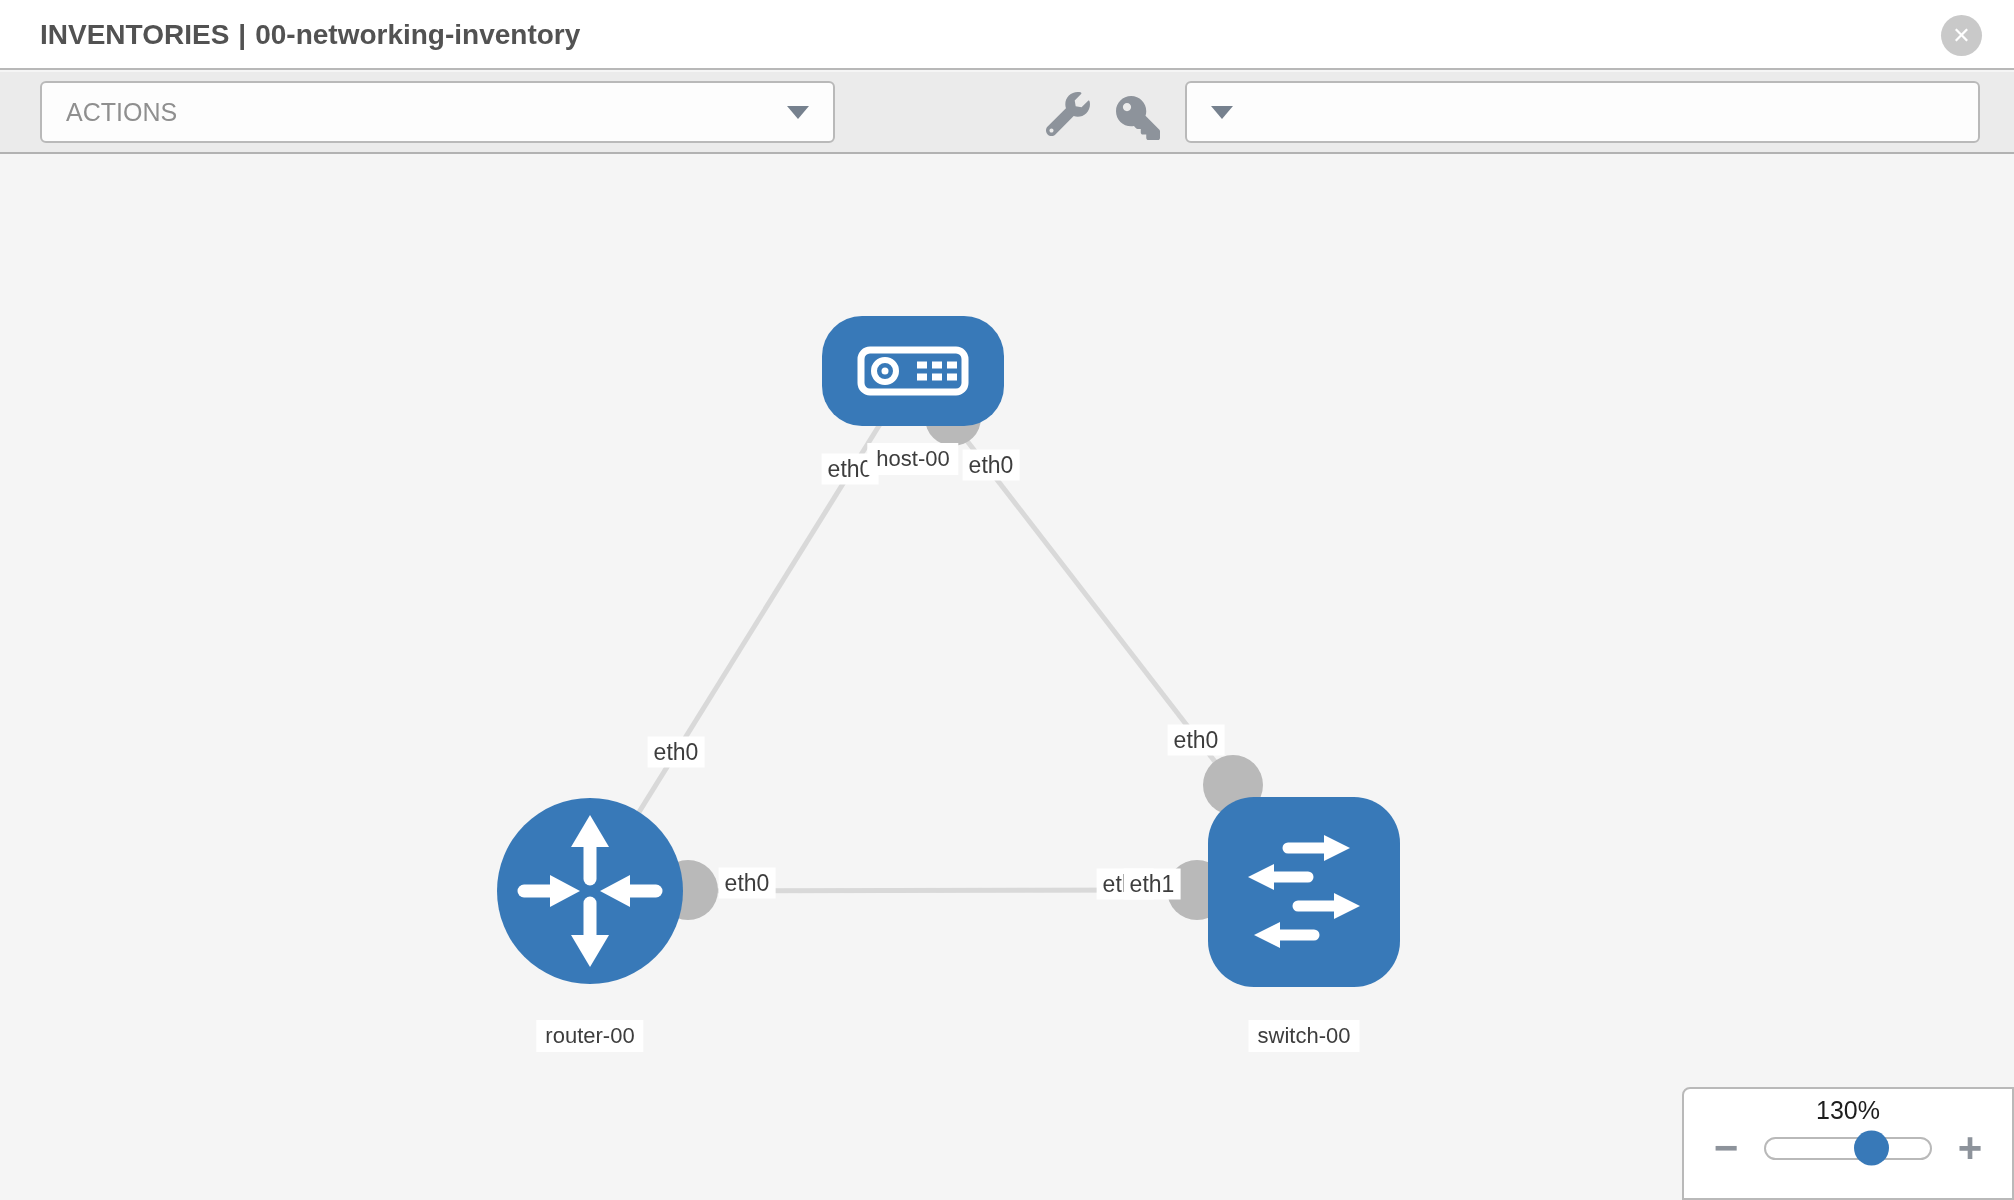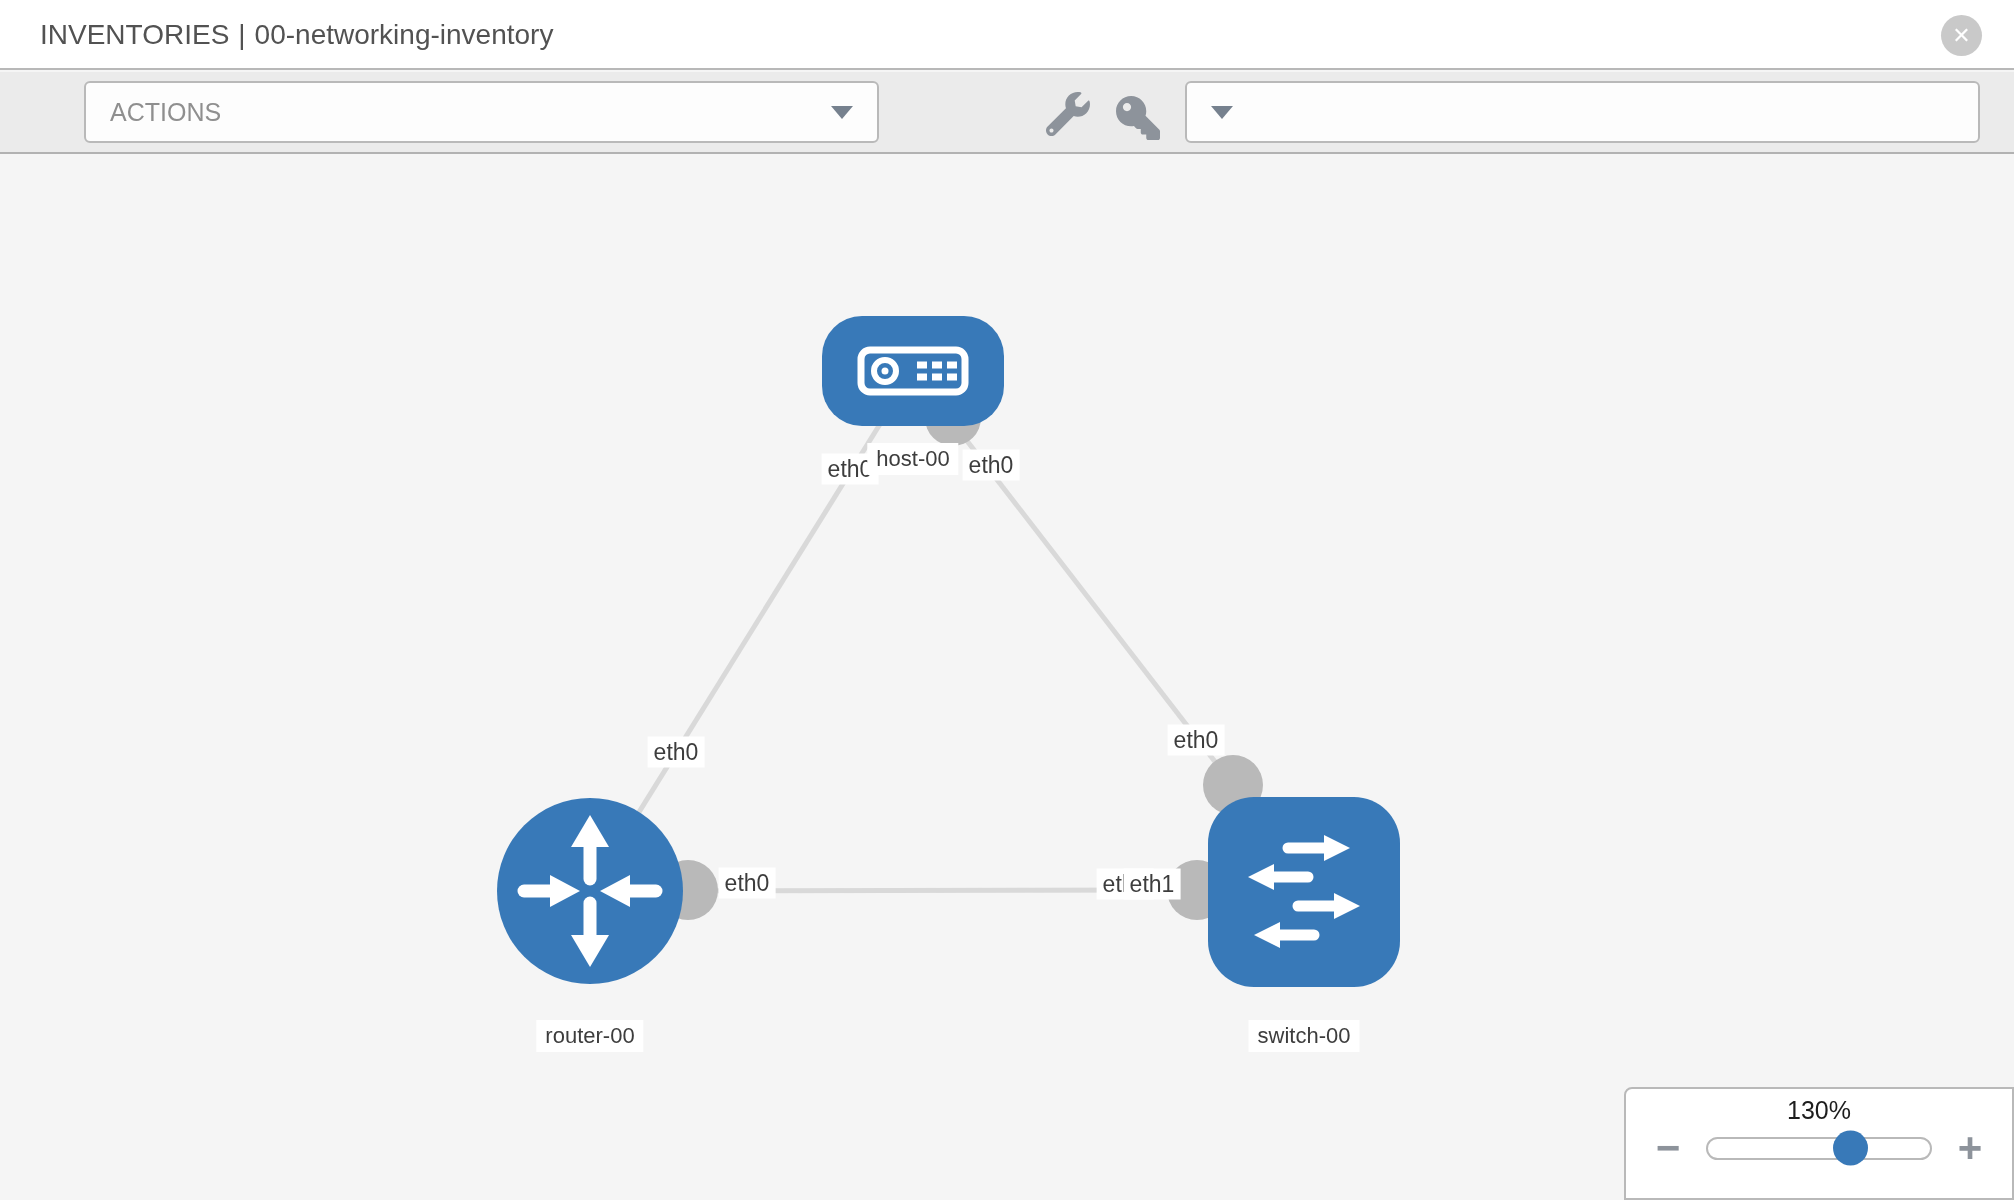--- a/index.html
+++ b/index.html
@@ -8,21 +8,21 @@
     font-family:"Liberation Sans","DejaVu Sans",sans-serif;
     background:#f5f5f5;
   }
   
   .header{
     position:absolute;top:0;left:0;width:2014px;height:70px;
     background:#ffffff;border-bottom:2px solid #b8b8b8;box-sizing:border-box;
   }
   .title{
     position:absolute;left:40px;top:0;height:70px;line-height:70px;
-    font-size:28px;font-weight:400;color:#525252;letter-spacing:0;
+    font-size:28px;font-weight:700;color:#525252;letter-spacing:0;
   }
   .title span{margin-right:9px;}
   .title span:last-child{margin-right:0;}
   .close-btn{
     position:absolute;right:32px;top:15px;width:41px;height:41px;border-radius:50%;
     background:#c9c9c9;color:#ffffff;text-align:center;line-height:41px;
     font-size:22px;font-weight:700;cursor:pointer;
   }
   
   .toolbar{
@@ -32,40 +32,40 @@
   .dd-box{
     position:absolute;top:9px;height:62px;background:#fdfdfd;
     border:2px solid #b9b9b9;border-radius:6px;box-sizing:border-box;
     display:flex;align-items:center;padding:0 24px;cursor:pointer;
   }
   .dd-box .dd-text{flex:1;font-size:25px;color:#8f8f8f;}
   .caret{
     width:0;height:0;border-left:11px solid transparent;border-right:11px solid transparent;
     border-top:13px solid #76818e;
   }
-  .actions-box{left:40px;width:795px;margin-left:44px;}
+  .actions-box{left:40px;width:795px;}
   .search-box{left:1185px;width:795px;}
   .tool-icon{position:absolute;top:20px;width:44px;height:44px;cursor:pointer;}
   .tool-icon svg{width:100%;height:100%;}
   .wrench{left:1046px;}
   .key{left:1116px;top:24px;}
   
   .canvas{
     position:absolute;top:154px;left:0;width:2014px;height:1046px;background:#f5f5f5;
   }
   .canvas svg.net{position:absolute;top:0;left:0;}
   .net-label{
     position:absolute;transform:translate(-50%,-50%);
     background:#ffffff;color:#3d3d3d;white-space:nowrap;
   }
   .net-label.iface{font-size:23px;padding:2px 6px;z-index:3;}
   .net-label.node{font-size:22px;padding:3px 9px;z-index:4;}
   
   .zoom-panel{
-    position:absolute;right:0;bottom:0;width:390px;height:113px;background:#ffffff;
+    position:absolute;right:0;bottom:0;width:332px;height:113px;background:#ffffff;
     border:2px solid #b9b9b9;border-radius:8px 0 0 0;box-sizing:border-box;z-index:5;
   }
   .zoom-level{ text-align:center;margin-top:7px;font-size:25px;color:#1d1d1d; }
   .zoom-row{ display:flex;align-items:center;padding:6px 24px 0 24px; }
   .zoom-minus,.zoom-plus{
     font-size:42px;font-weight:700;color:#8d939b;line-height:34px;cursor:pointer;
     width:36px;text-align:center;
   }
   .zoom-track{
     flex:1;height:19px;margin:0 20px;background:#ffffff;border:2px solid #b9b9b9;

